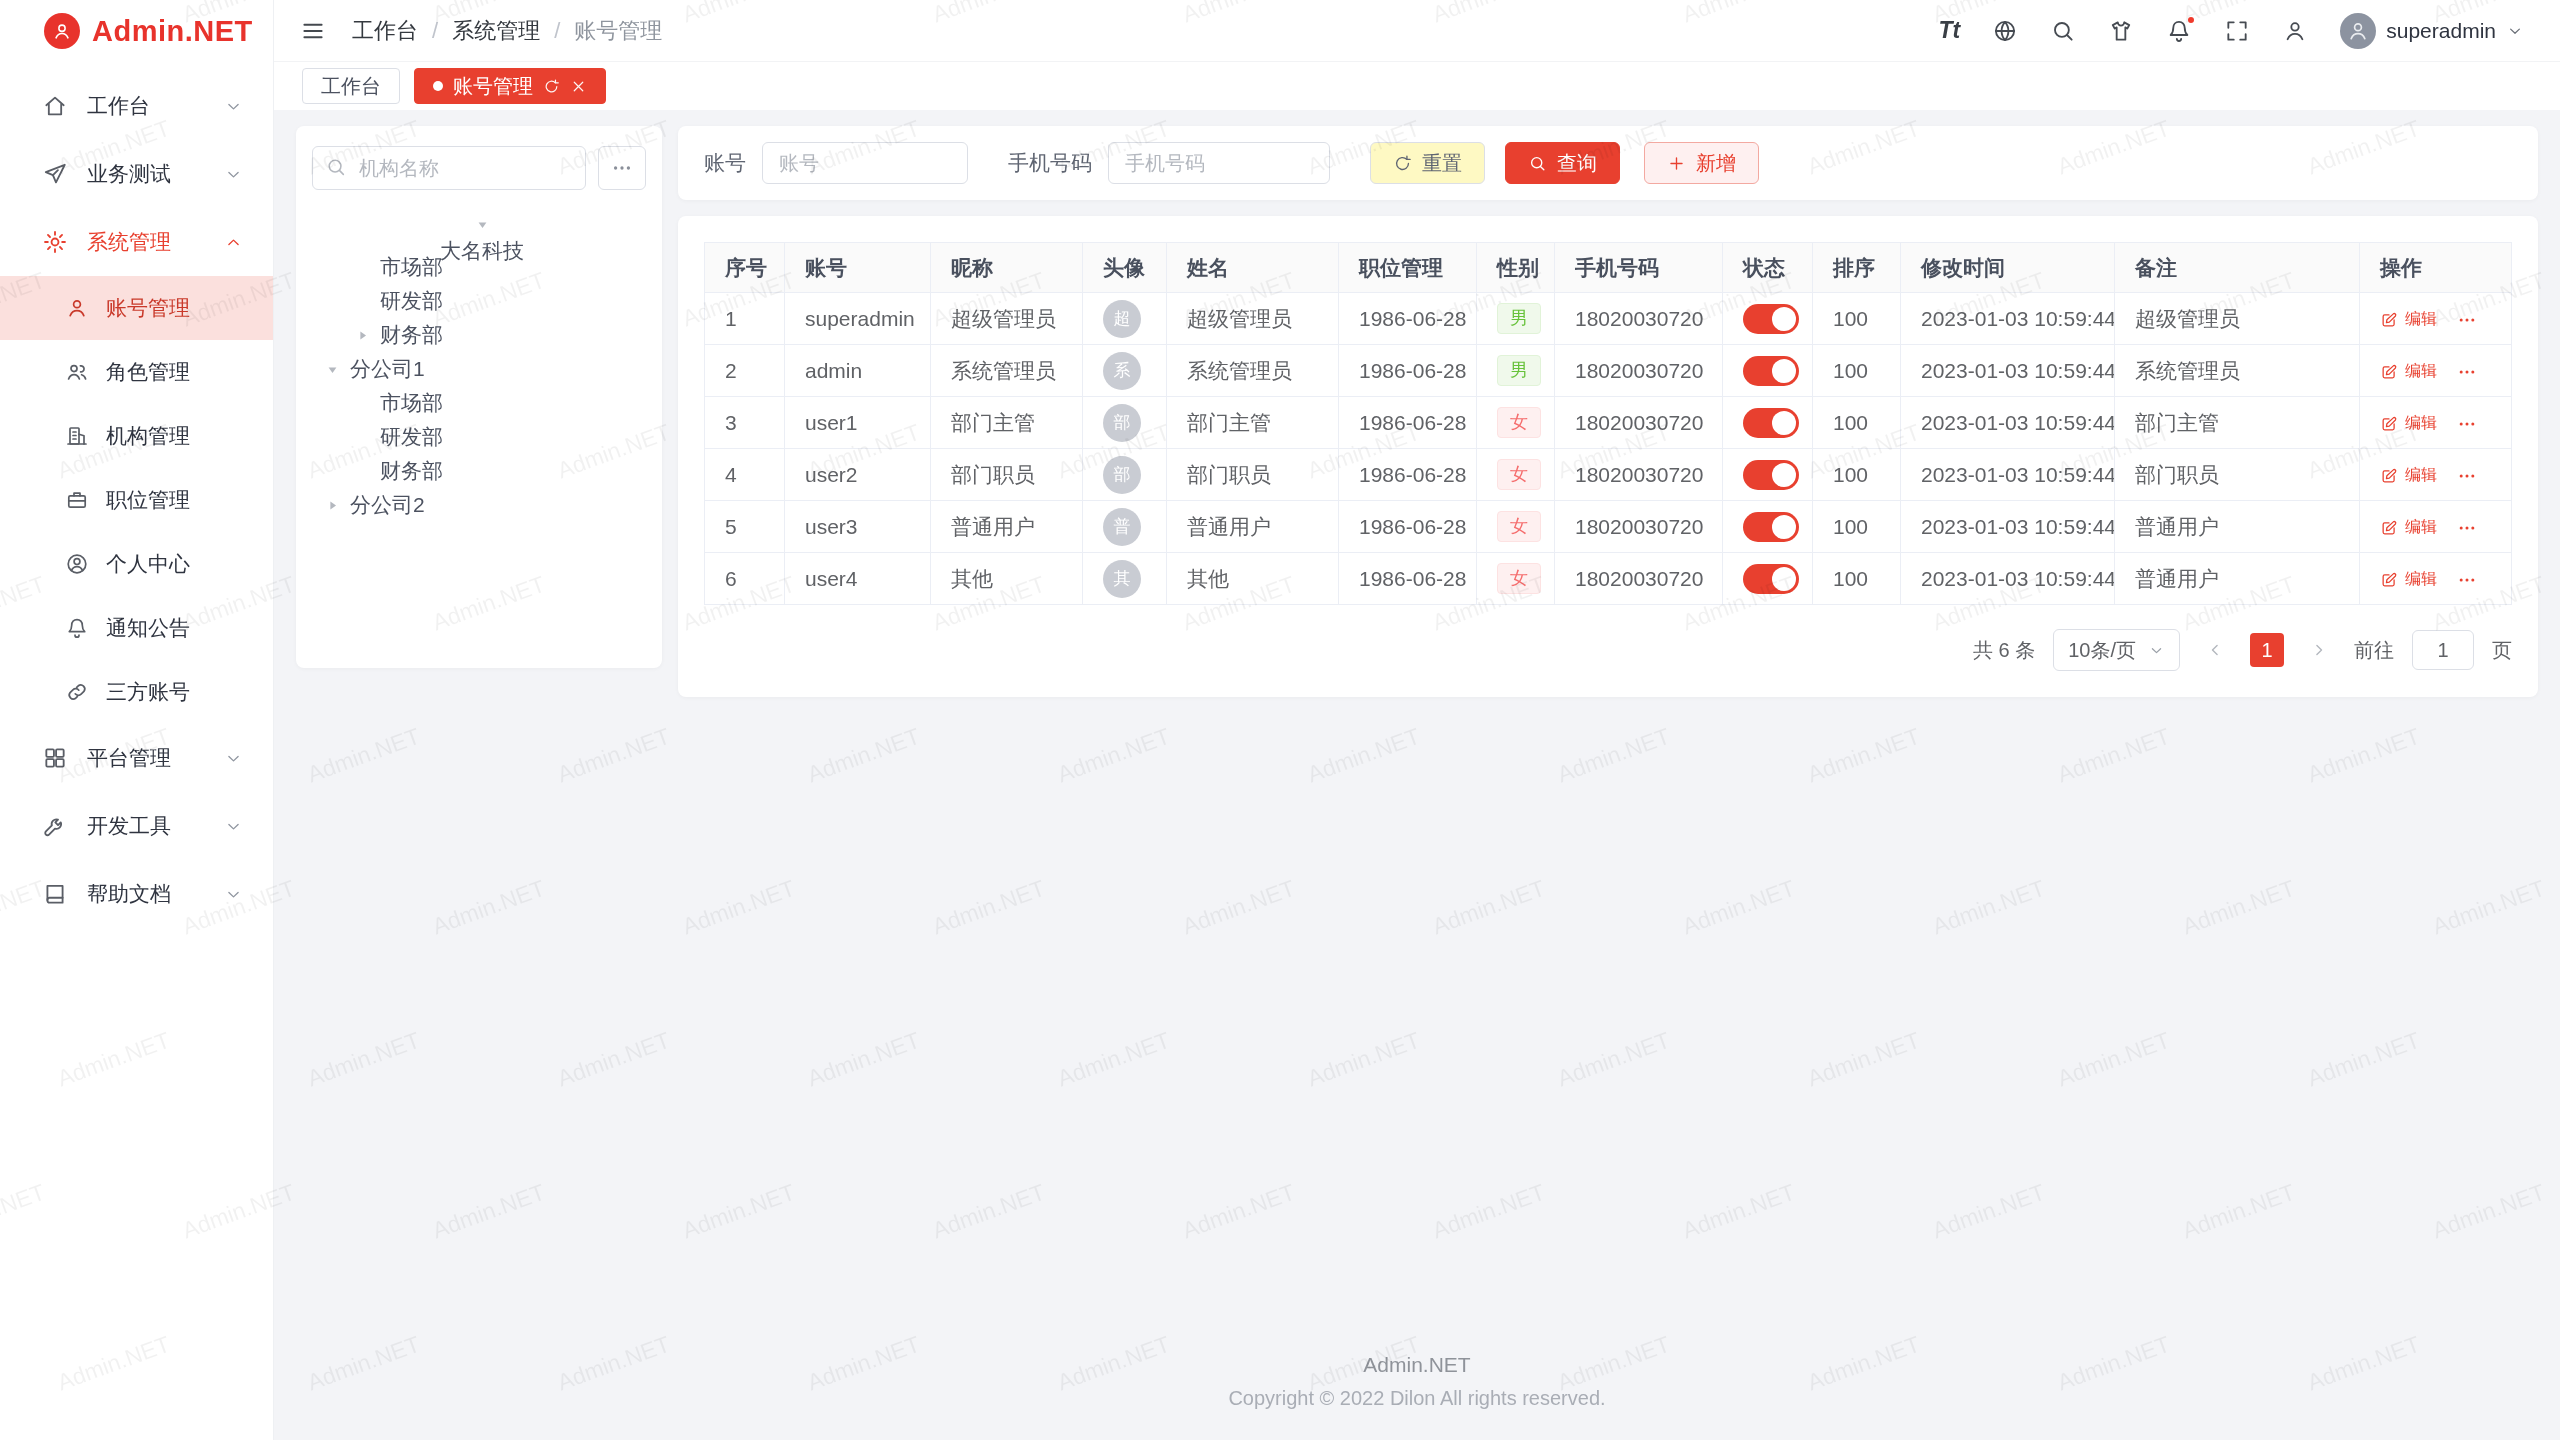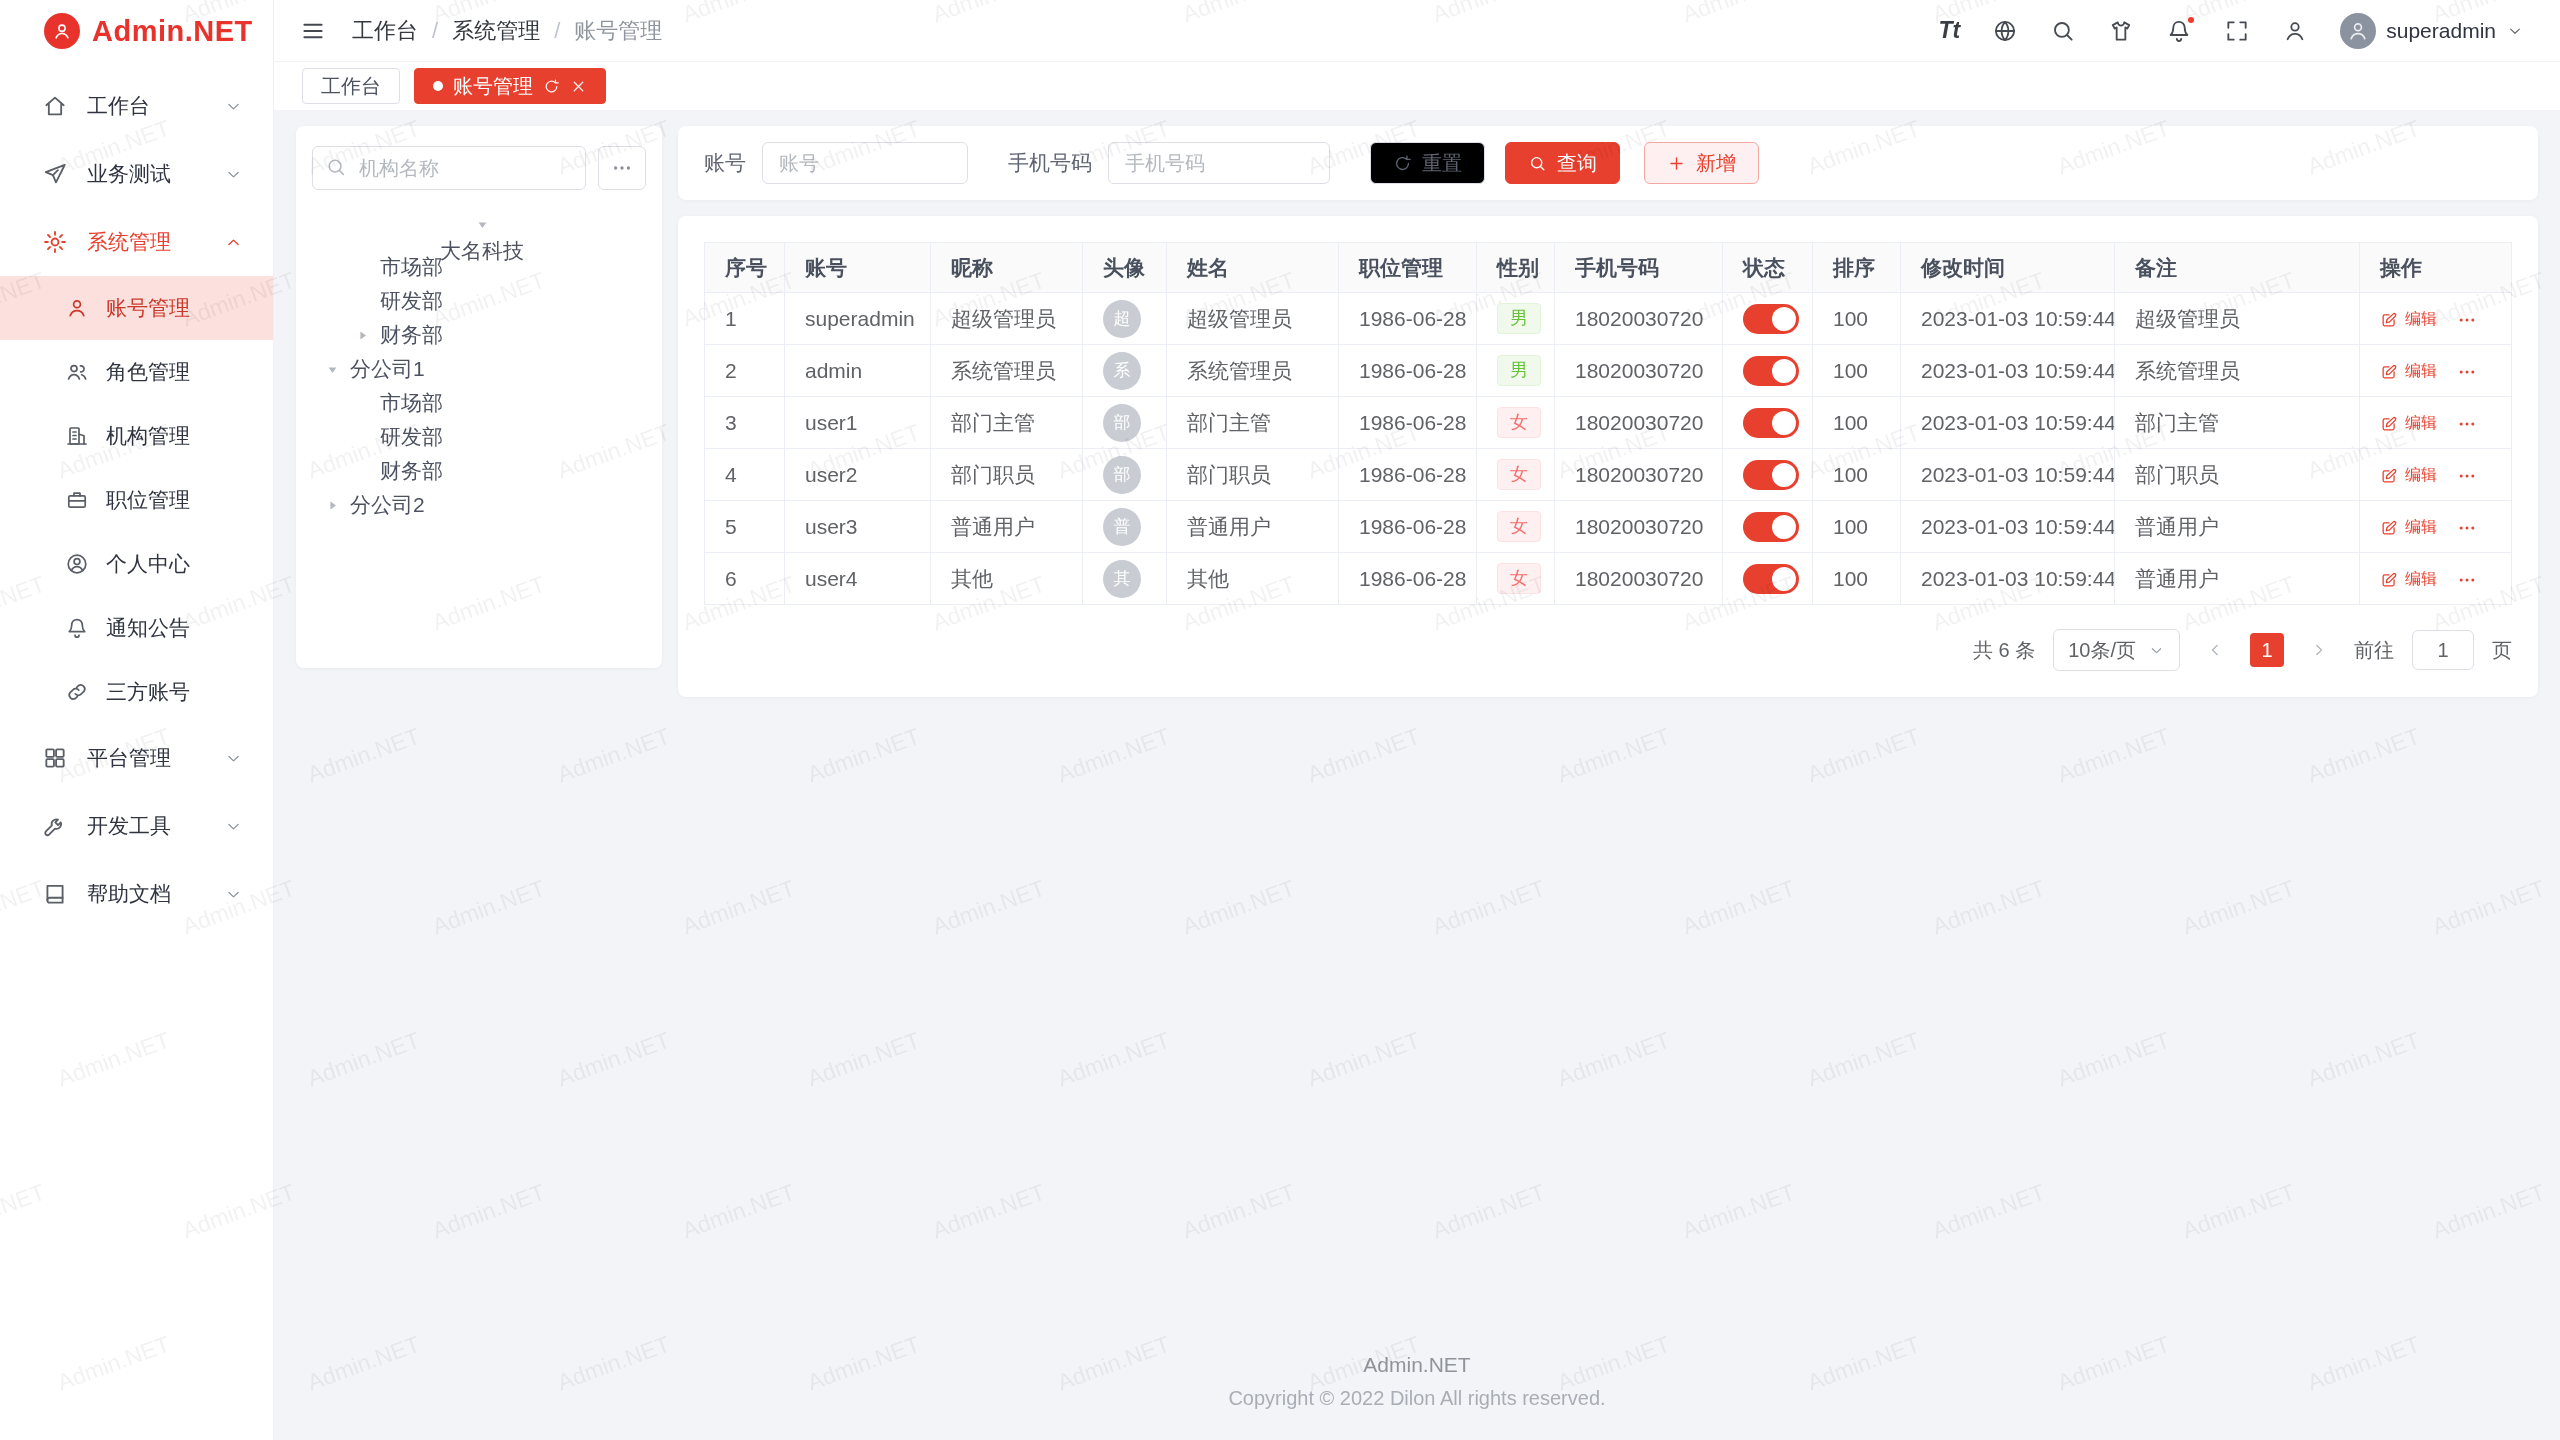--- a/index.html
+++ b/index.html
@@ -65,21 +65,21 @@
   .tcaret.expanded svg{transform:rotate(90deg);}
   .tcaret.empty{width:28px;}
   .tlbl{color:#4c5260;}
 
   .right-col{flex:1;display:flex;flex-direction:column;gap:16px;min-width:0;}
   .query-card{height:74px;display:flex;align-items:center;padding:0 26px;}
   .qlabel{font-size:21px;color:#5f6572;margin-right:16px;white-space:nowrap;}
   .qinput{height:42px;border:1px solid var(--border);border-radius:6px;padding:0 16px;font-size:20px;color:var(--txt2);outline:none;}
   .qinput::placeholder,.tree-search input::placeholder{color:#b4b8bf;}
   .gap40{margin-left:40px;} .gap20{margin-left:20px;} .gap24{margin-left:24px;}
-  .btn{height:42px;border-radius:6px;display:inline-flex;align-items:center;gap:10px;padding:0 22px;font-size:20px;cursor:pointer;border:1px solid var(--border);background:#000000;color:#5f6572;white-space:nowrap;}
+  .btn{height:42px;border-radius:6px;display:inline-flex;align-items:center;gap:10px;padding:0 22px;font-size:20px;cursor:pointer;border:1px solid var(--border);background:#fef9c3;color:#5f6572;white-space:nowrap;}
   .btn.primary{background:var(--primary);border-color:var(--primary);color:#fff;}
   .btn.plain-danger{background:#fef0f0;border-color:#f3a9a1;color:var(--primary);}
 
   
   .table-card{padding:26px;}
   table{width:100%;border-collapse:collapse;table-layout:fixed;}
   th,td{border:1px solid var(--cellborder);text-align:left;padding:0 0 0 20px;overflow:hidden;white-space:nowrap;}
   thead th{height:50px;background:#fafafa;font-size:21px;font-weight:700;color:#49505e;}
   tbody td{height:52px;font-size:21px;color:var(--txt2);}
   .tavatar{width:38px;height:38px;border-radius:50%;background:#c9ccd3;color:#fff;font-size:17px;display:inline-flex;align-items:center;justify-content:center;vertical-align:middle;}

